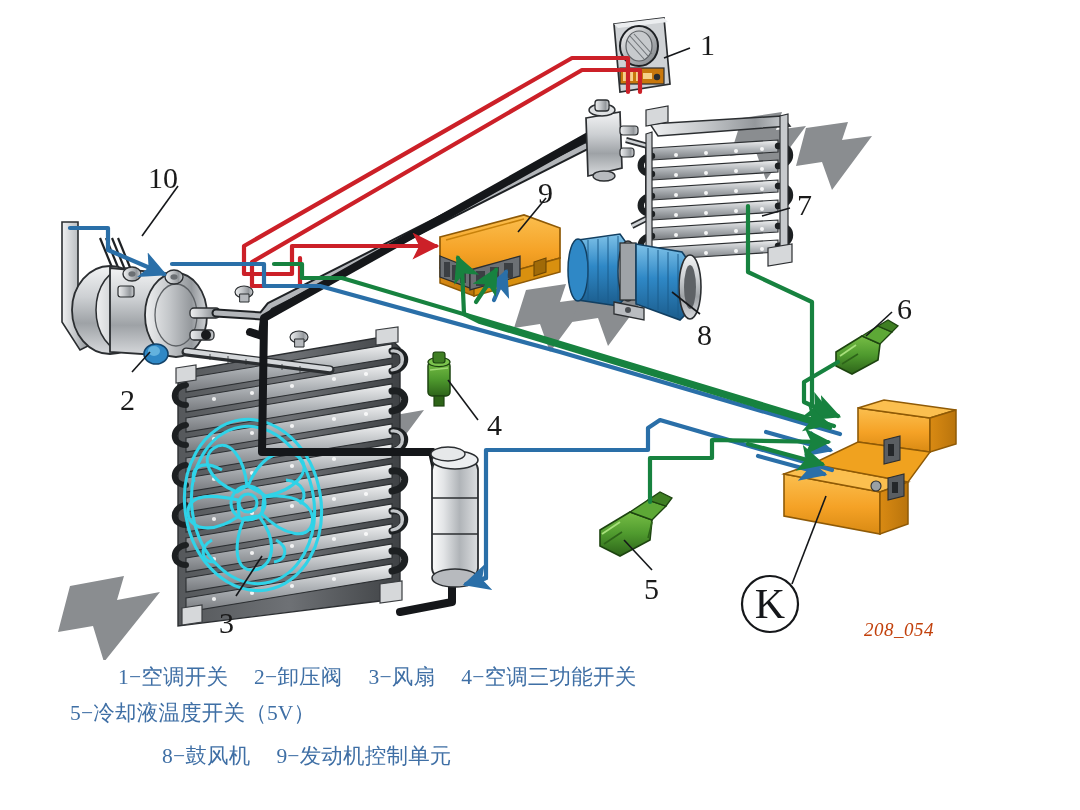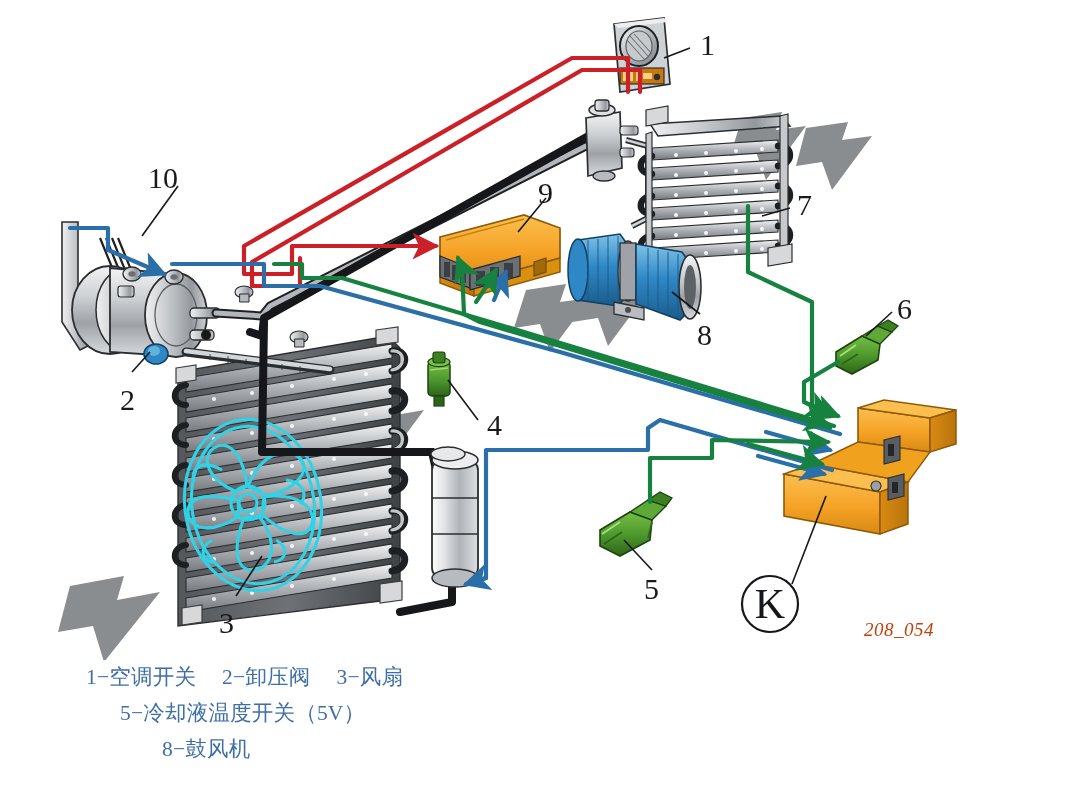--- a/index.html
+++ b/index.html
@@ -29,33 +29,33 @@
   .legend {
     position: absolute;
     left: 0;
     top: 662px;
     width: 1080px;
     height: 148px;
   }
   .legend-row {
     display: flex;
     align-items: baseline;
-    padding-left: 86px;
+    padding-left: 118px;
     height: 36px;
     color: #3f6fa5;
     font-size: 21.5px;
     font-family: "Liberation Serif", "DejaVu Serif", serif;
     letter-spacing: 0.2px;
     white-space: nowrap;
   }
   .legend-item {
     margin-right: 26px;
   }
-  .legend-row.row2 { padding-left: 120px; }
-  .legend-row.row3 { padding-left: 162px; }
+  .legend-row.row2 { padding-left: 70px; }
+  .legend-row.row3 { padding-left: 162px; align-items: flex-end; }
   .callout {
     position: absolute;
     font-family: "Liberation Serif", "DejaVu Serif", serif;
     font-size: 30px;
     color: #1a1a1a;
     line-height: 1;
   }
   .figid {
     position: absolute;
     font-family: "Liberation Serif", "DejaVu Serif", serif;
@@ -599,22 +599,24 @@
   <div class="callout" style="left:538px; top:178px;">9</div>
   <div class="callout" style="left:148px; top:163px;">10</div>
 
   <div class="figid" style="left:864px; top:619px;">208_054</div>
 
   <div class="legend">
     <div class="legend-row row1">
       <span class="legend-item"><span>1</span><span>−</span><span>空调开关</span></span>
       <span class="legend-item"><span>2</span><span>−</span><span>卸压阀</span></span>
       <span class="legend-item"><span>3</span><span>−</span><span>风扇</span></span>
+      <span class="legend-item"><span>4</span><span>−</span><span>空调三功能开关</span></span>
     </div>
     <div class="legend-row row2">
       <span class="legend-item"><span>5</span><span>−</span><span>冷却液温度开关（5V）</span></span>
     </div>
     <div class="legend-row row3">
       <span class="legend-item"><span>8</span><span>−</span><span>鼓风机</span></span>
+      <span class="legend-item"><span>9</span><span>−</span><span>发动机控制单元</span></span>
     </div>
   </div>
 
 </div>
 
 </body></html>

